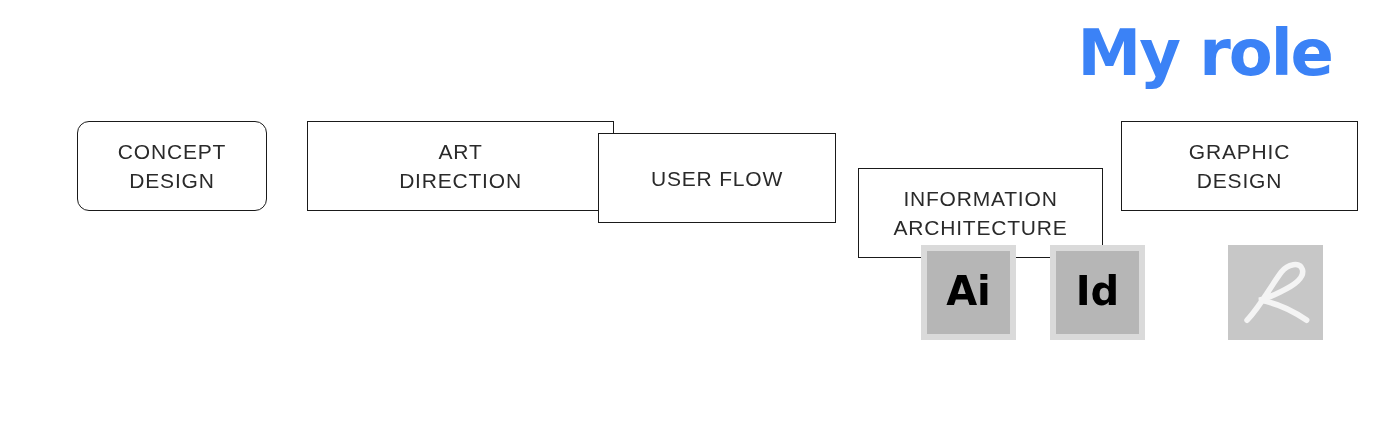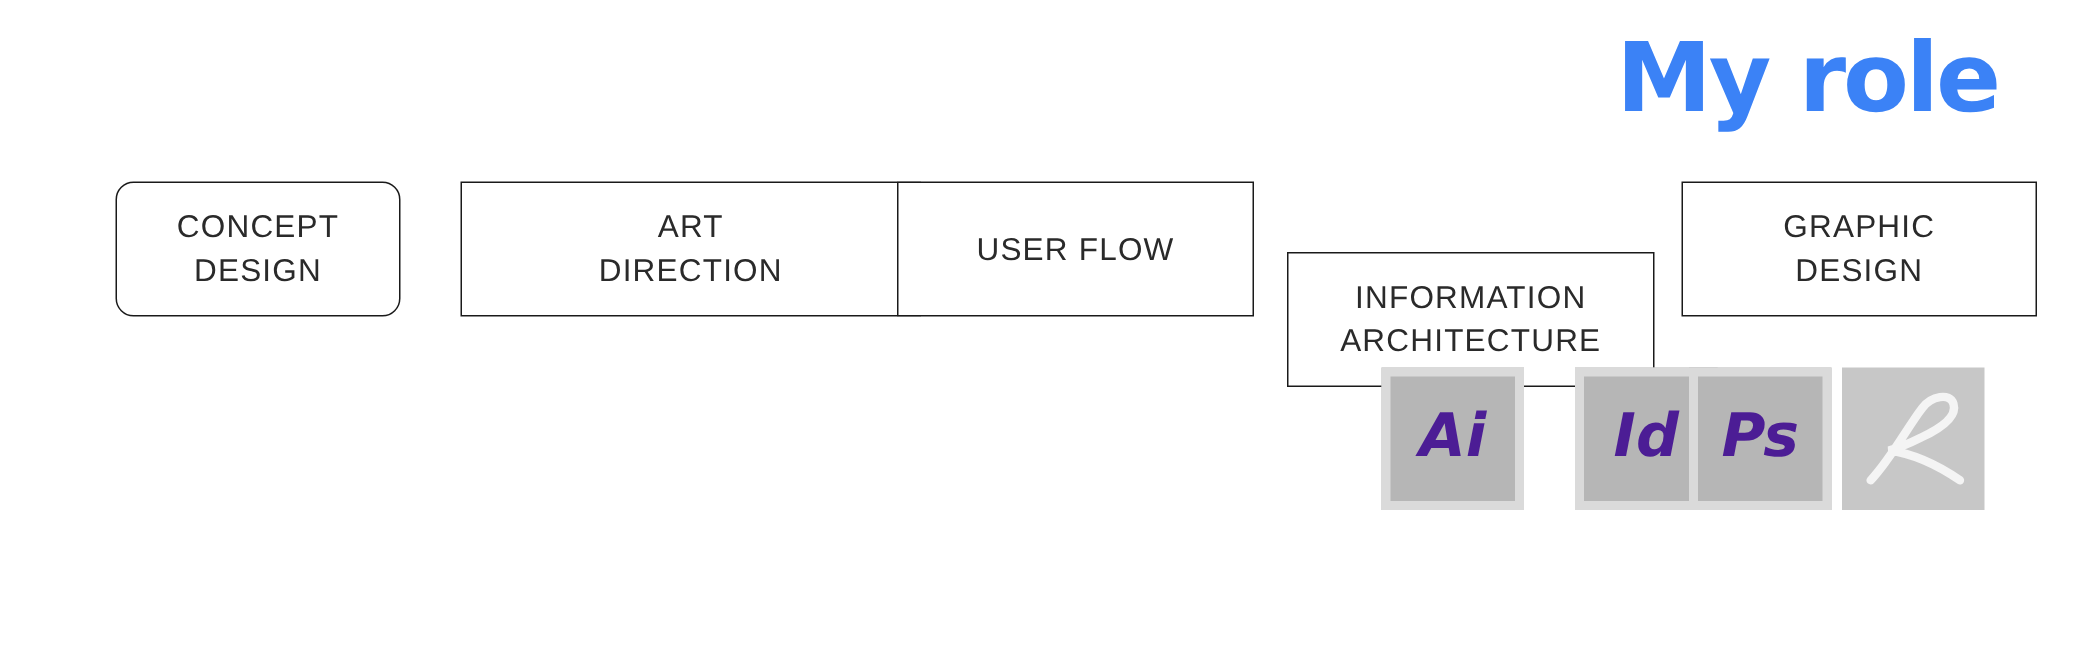--- a/index.html
+++ b/index.html
@@ -35,21 +35,21 @@
     text-align: center;
     color: #2a2a2a;
     font-size: 21px;
     letter-spacing: 0.8px;
     line-height: 29px;
     font-weight: 400;
   }
   .role-box .line { display: block; }
   .box-1 { left: 77px;   width: 190px; border-radius: 12px; }
   .box-2 { left: 307px;  width: 307px; }
-  .box-3 { left: 598px;  width: 238px; }
+  .box-3 { left: 598px;  width: 238px; margin-top: 12px; }
   .box-4 { left: 858px;  width: 245px; margin-top: 47px; }
   .box-5 { left: 1121px; width: 237px; }
 
   .tool-tile {
     position: absolute;
     top: 245px;
     width: 95px;
     height: 95px;
     display: flex;
     align-items: center;
@@ -62,25 +62,24 @@
   .tile-plain {
     background: #c7c7c7;
   }
   .tile-1 { left: 921px; }
   .tile-2 { left: 1024px; margin-left: 26px; }
   .tile-3 { left: 1126px; }
   .tile-4 { left: 1228px; }
   .tool-abbr {
     font-size: 40px;
     font-weight: 700;
-    color: #4c1d95;
+    color: #000000;
     font-family: "DejaVu Sans", "Liberation Sans", sans-serif;
     line-height: 1;
     padding-bottom: 4px;
-    font-style: italic;
   }
   .acrobat-svg { width: 82px; height: 82px; display: block; }
 </style>
 </head>
 <body>
 
 <div class="slide">
 
   <h1 class="slide-title">My role</h1>
 
@@ -109,23 +108,20 @@
   </div>
 
   <div class="tool-tile tile-framed tile-1">
     <span class="tool-abbr">Ai</span>
   </div>
 
   <div class="tool-tile tile-framed tile-2">
     <span class="tool-abbr">Id</span>
   </div>
 
-  <div class="tool-tile tile-framed tile-3">
-    <span class="tool-abbr">Ps</span>
-  </div>
 
   <div class="tool-tile tile-plain tile-4">
     <svg class="acrobat-svg" viewBox="0 0 95 95" fill="none" stroke="#f4f4f4" stroke-width="6.5" stroke-linecap="round">
       <path d="M14 79 C 30 62, 43 37, 54 23 C 61 14, 75 11, 78 20 C 81 30, 68 39, 53 46 C 45 50, 36 54, 28 56 C 44 58, 64 66, 83 79"></path>
     </svg>
   </div>
 
 </div>
 
 </body></html>

